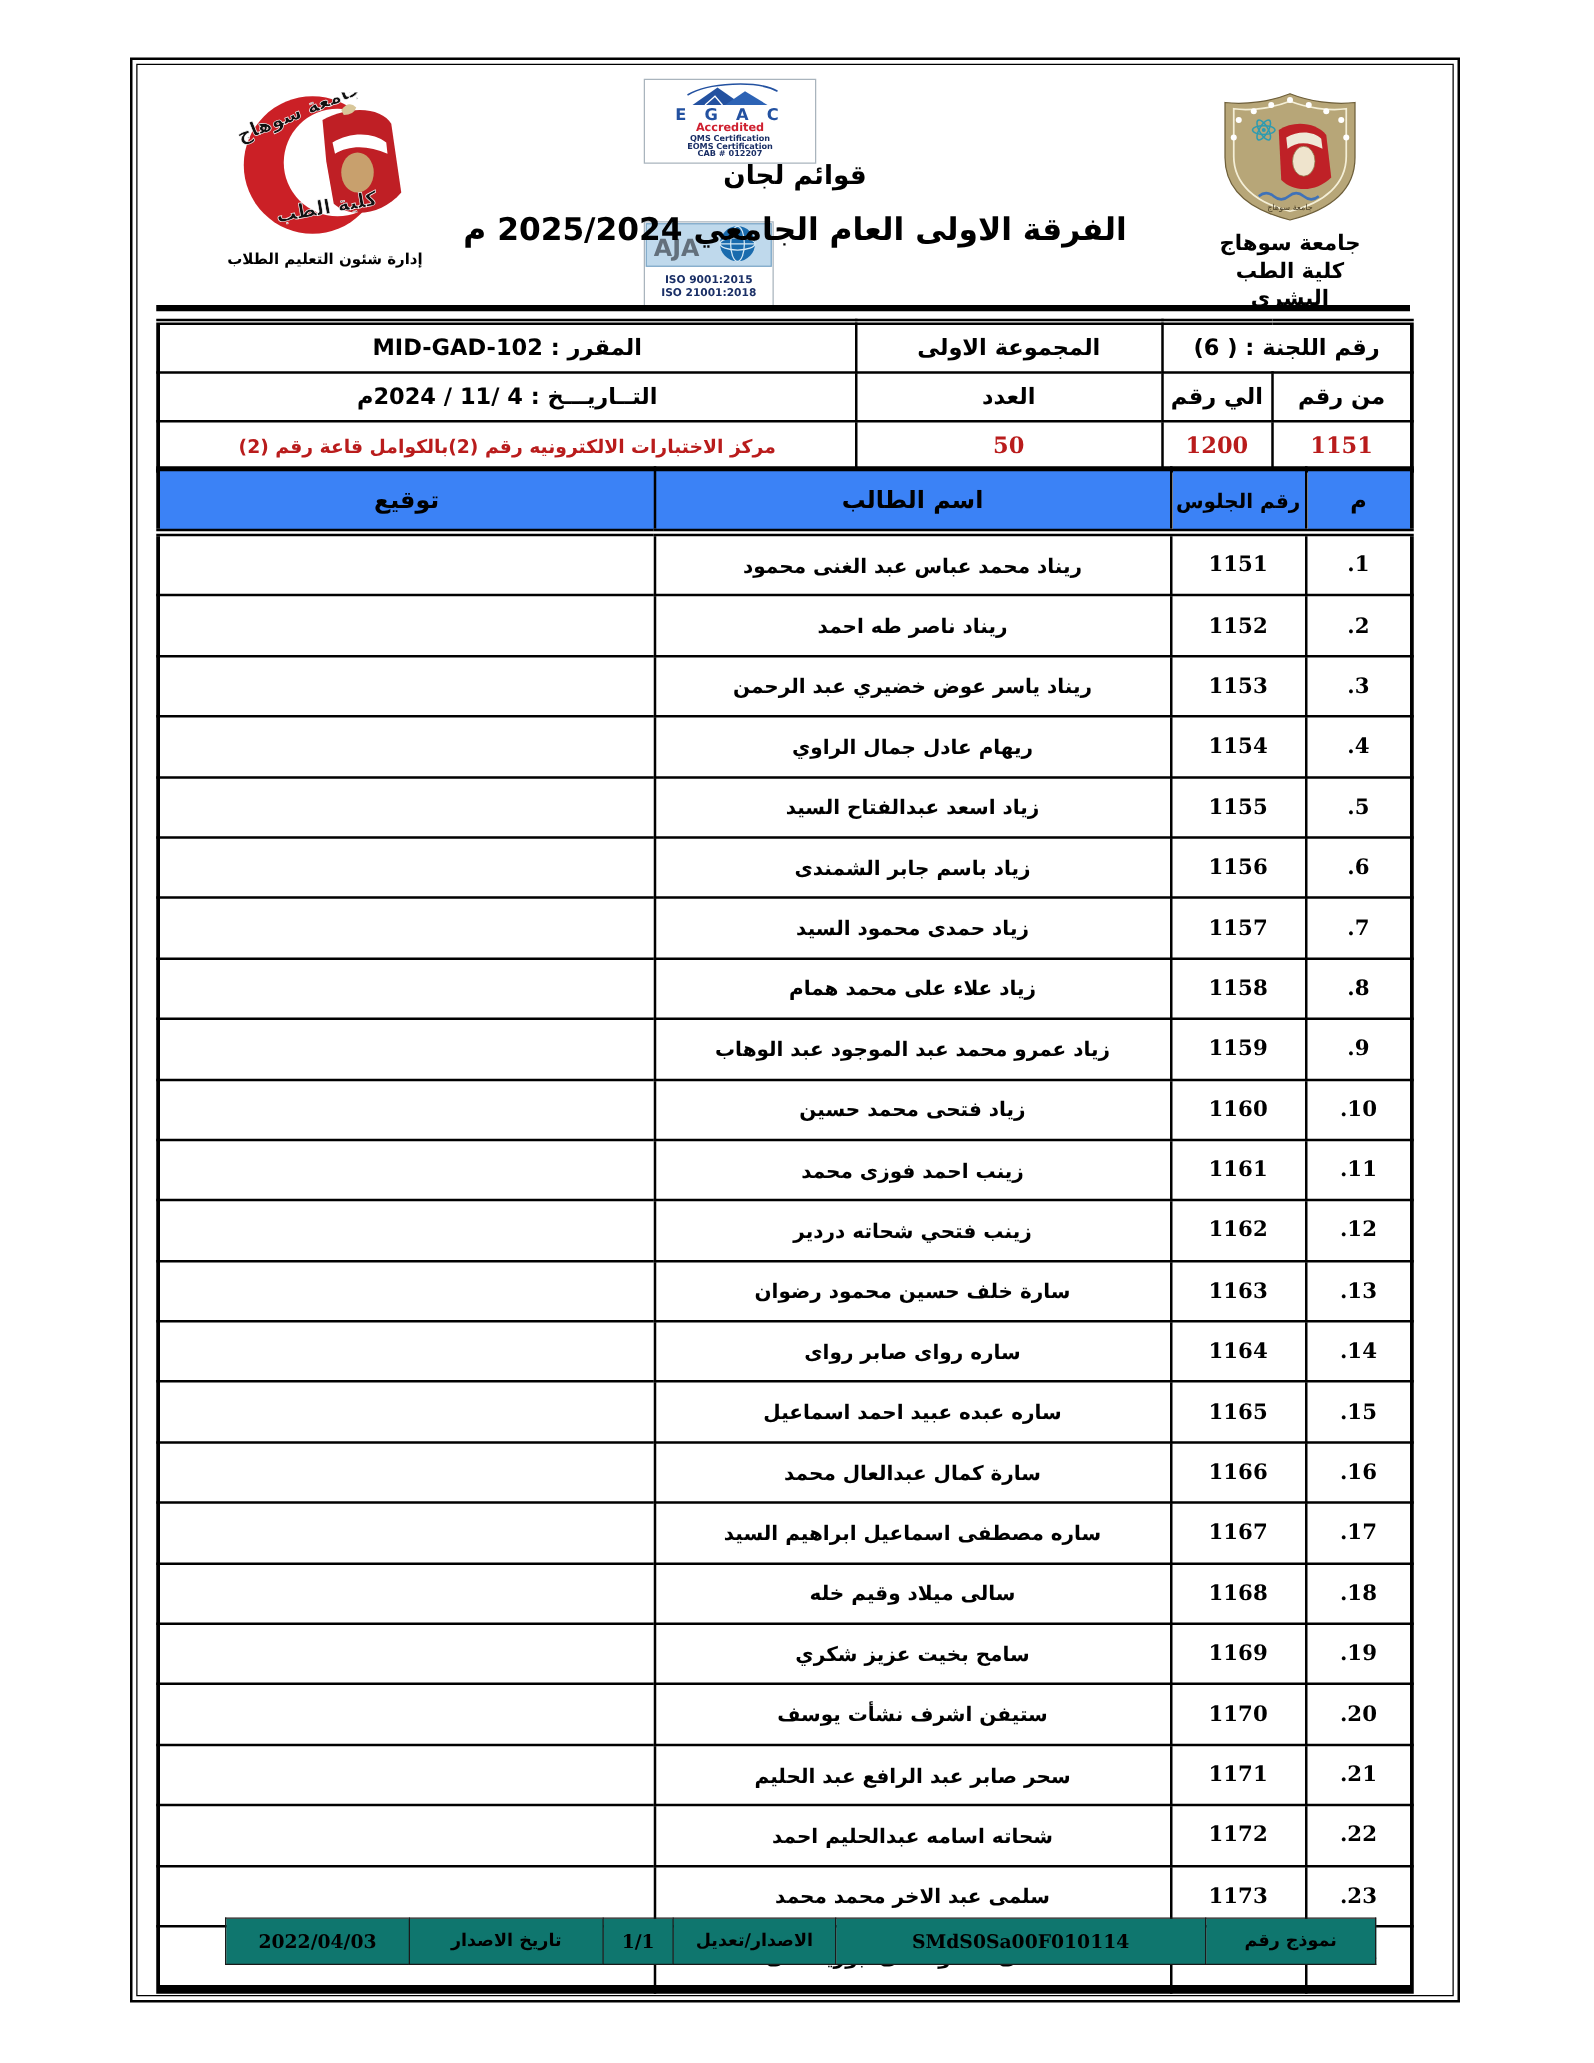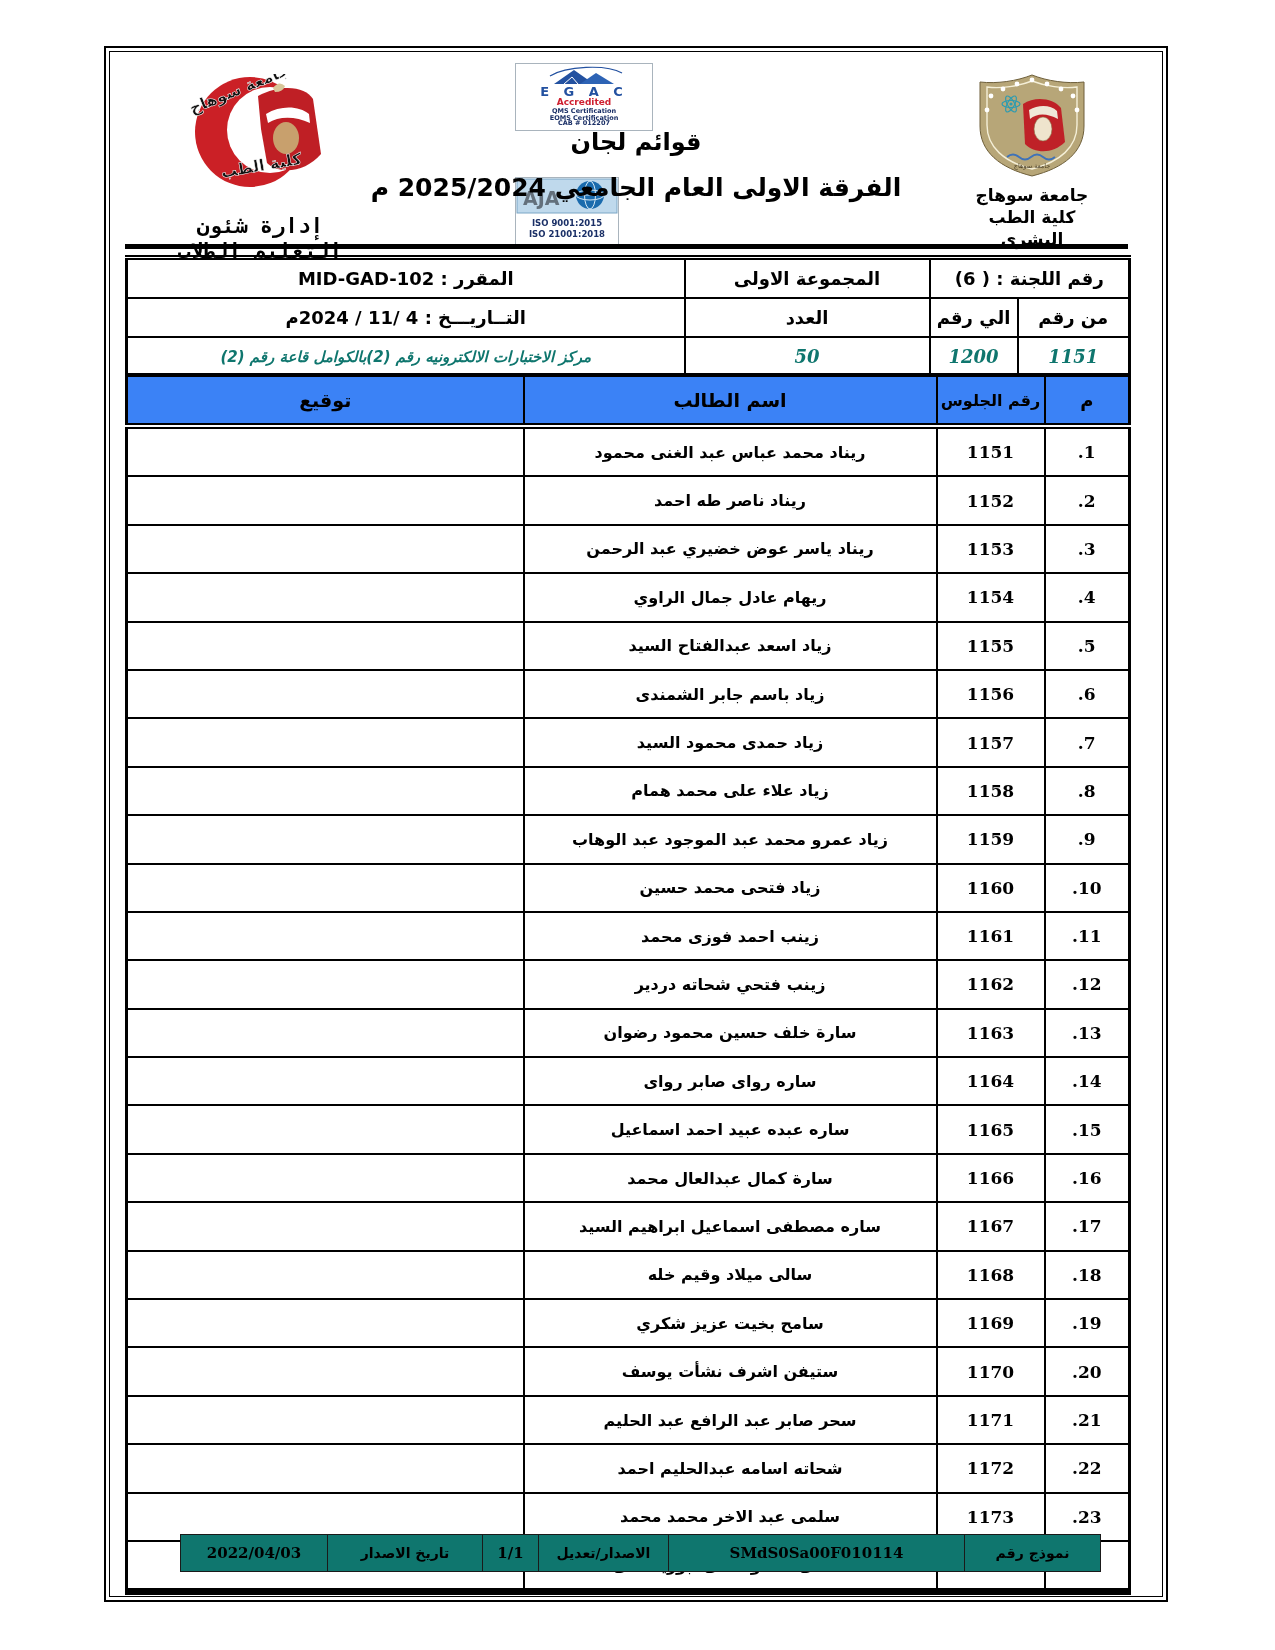--- a/index.html
+++ b/index.html
@@ -5,37 +5,37 @@
   html,body{margin:0;padding:0;}
   body{
     width:1275px;height:1650px;background:#ffffff;position:relative;
     font-family:"DejaVu Sans",sans-serif;color:#000;
   }
   .frame{position:absolute;left:104px;top:46px;width:1064px;height:1556px;border:2.5px solid #000;box-sizing:border-box;}
   .frame-inner{position:absolute;inset:3px;border:1.5px solid #000;}
 
   
   .logo-left{position:absolute;left:55px;top:22px;width:190px;text-align:center;}
-  .logo-left .cap{margin-top:18px;font-size:21px;font-weight:bold;font-family:Liberation Mono, monospace;}
+  .logo-left .cap{margin-top:4px;font-size:12px;font-weight:bold;}
   .logo-right{position:absolute;left:852px;top:20px;width:140px;text-align:center;}
   .logo-right .cap{font-size:17px;font-weight:bold;line-height:22px;}
   .certs{position:absolute;left:405px;top:11px;display:flex;gap:46px;align-items:flex-start;flex-direction:column;}
   .badge{background:#fff;border:1px solid #a9b4bd;box-sizing:border-box;}
   .titles{position:absolute;top:76px;left:0;width:100%;text-align:center;direction:rtl;}
-  .title1{font-size:24px;font-weight:bold;}
+  .title1{font-size:21px;font-weight:bold;}
   .title2{font-size:25px;font-weight:bold;margin-top:17px;}
   .divider{position:absolute;top:192px;left:15px;width:1003px;height:4.5px;background:#000;}
 
   
   table{border-collapse:collapse;table-layout:fixed;}
   .info-table{position:absolute;top:203px;left:15px;width:1003px;direction:rtl;
     border:3px solid #000;border-top:5px double #000;}
   .info-table td{border:2px solid #000;text-align:center;vertical-align:middle;
     font-weight:bold;font-size:18px;height:35px;background:#fff;overflow:hidden;}
-  .red{color:#0f766e;font-style:italic;}
+  .red{color:#b91c1c;}
   .info-table .loc{font-size:15px;}
   .info-table .val{font-family:"DejaVu Serif",serif;font-size:18px;}
 
   
   .main-table{position:absolute;top:321px;left:15px;width:1003px;direction:rtl;
     border:3px solid #000;border-top:4px solid #000;border-bottom:7px solid #000;}
   .main-table td{border:2px solid #000;text-align:center;vertical-align:middle;overflow:hidden;}
   .main-table thead td{background:#3b82f6;font-weight:bold;height:44px;border-bottom:6px double #000;}
   .h-sign,.h-name{font-size:19px;}
   .h-seat{font-size:16px;}

